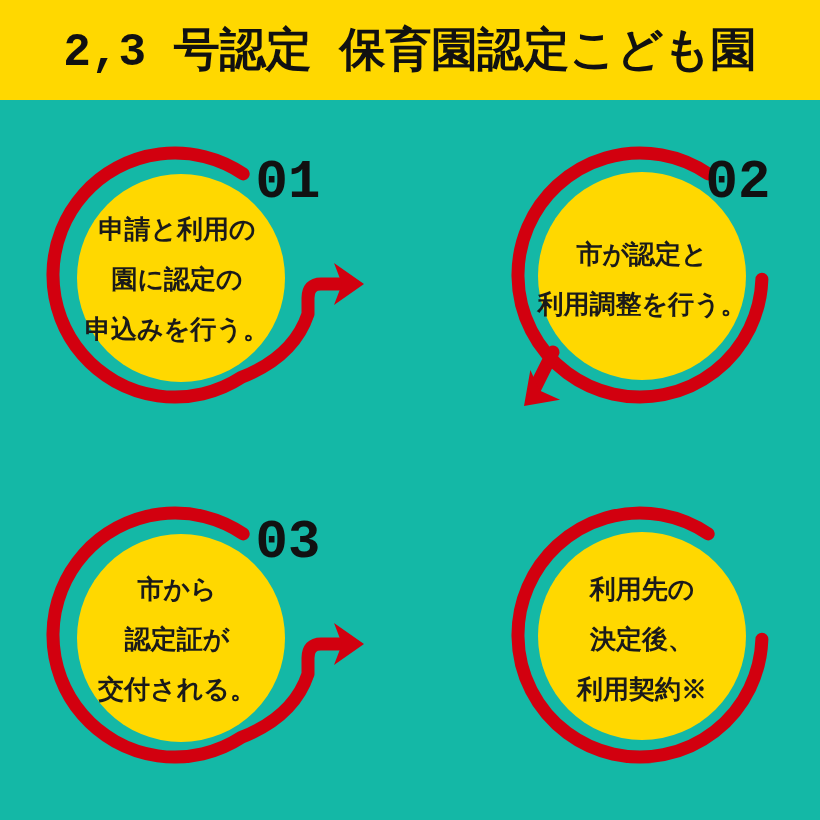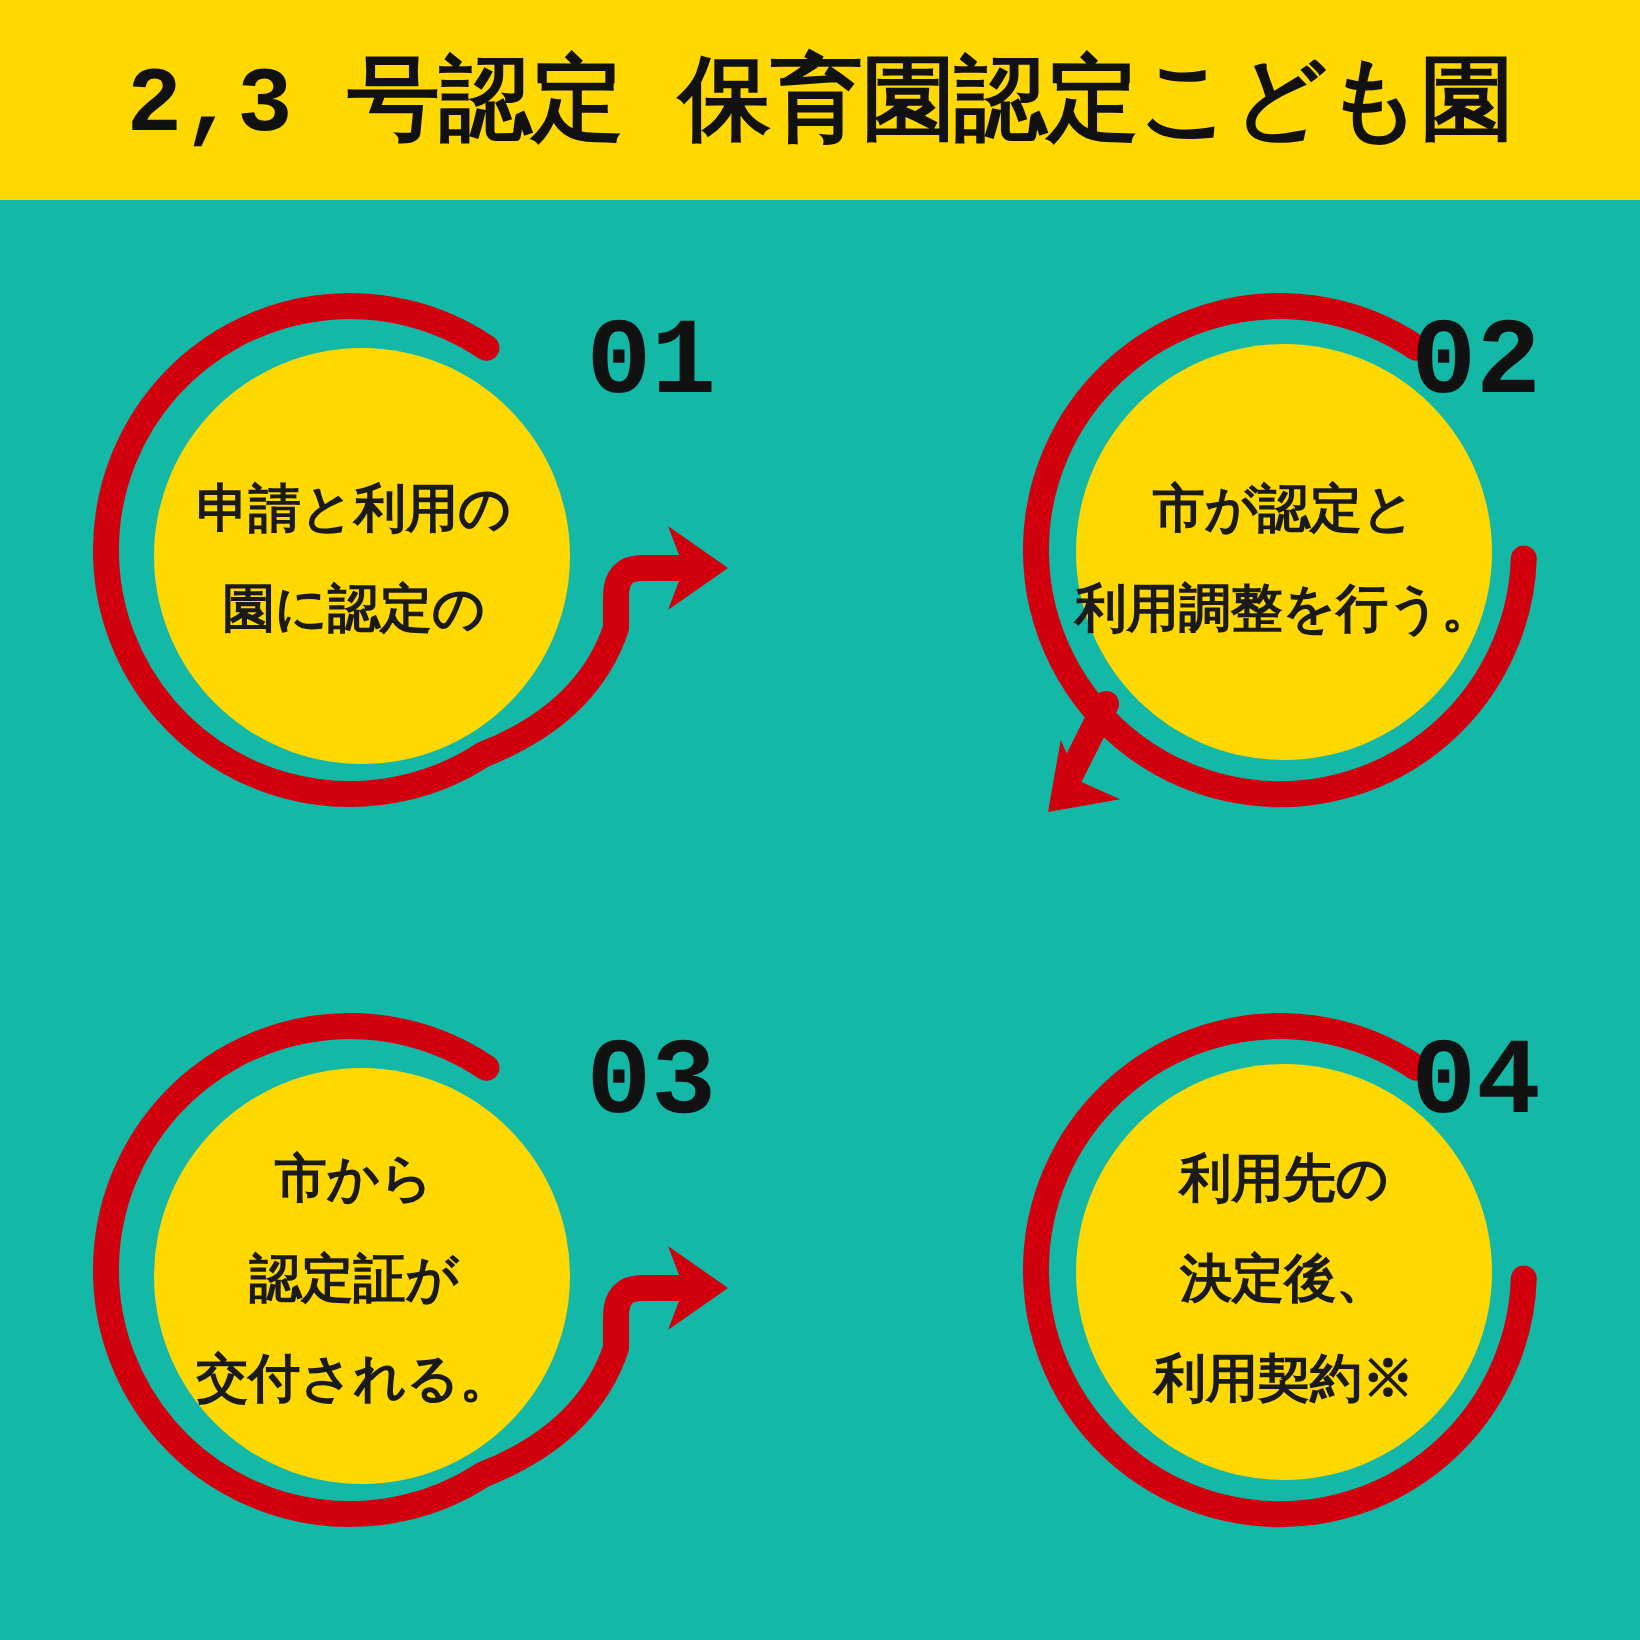--- a/index.html
+++ b/index.html
@@ -33,21 +33,21 @@
   .step .num{
     position:absolute;
     width:140px;height:56px;
     line-height:56px;
     text-align:center;
     font-size:54px;
     font-weight:700;
     color:#111111;
     top:55px;
   }
-  .step.col1 .num{left:218px;text-align:right;}
+  .step.col1 .num{left:218px;}
   .step.col2 .num{left:258px;}
   .step .lines{
     position:absolute;
     top:70px;height:222px;width:250px;
     display:flex;flex-direction:column;
     align-items:center;justify-content:center;
     text-align:center;
   }
   .step.col1 .lines{left:52px;}
   .step.col2 .lines{left:107px;}
@@ -77,20 +77,21 @@
       <circle cx="181" cy="178" r="104" fill="#FFD800"></circle>
       <path d="M 243.2 73.9 A 122 122 0 1 0 241.5 277.3 C 265 268 296 250 308 214 L 308 198 Q 308 184 321 184 L 342 184" fill="none" stroke="#D2000F" stroke-width="13" stroke-linecap="round" stroke-linejoin="round"></path>
       <g transform="translate(364,184)">
         <path d="M 0 0 L -30 -21 L -22 0 L -30 21 Z" fill="#D2000F"></path>
       </g>
     </svg>
     <div class="num">01</div>
     <div class="lines">
       <div>申請と利用の</div>
       <div>園に認定の</div>
+      <div>申込みを行う。</div>
     </div>
   </div>
 
   <div class="step col2 cell2">
     <svg width="410" height="360" viewBox="0 0 410 360">
       <circle cx="232" cy="176" r="104" fill="#FFD800"></circle>
       <path d="M 298.2 73.9 A 122 122 0 1 0 351.9 179.3" fill="none" stroke="#D2000F" stroke-width="13" stroke-linecap="round"></path>
       <path d="M 143 252 L 125 288" fill="none" stroke="#D2000F" stroke-width="13" stroke-linecap="round"></path>
       <g transform="translate(114,306) rotate(135)">
         <path d="M 0 0 L -30 -21 L -22 0 L -30 21 Z" fill="#D2000F"></path>
@@ -117,21 +118,20 @@
       <div>認定証が</div>
       <div>交付される。</div>
     </div>
   </div>
 
   <div class="step col2 cell4">
     <svg width="410" height="360" viewBox="0 0 410 360">
       <circle cx="232" cy="176" r="104" fill="#FFD800"></circle>
       <path d="M 298.2 73.9 A 122 122 0 1 0 351.9 179.3" fill="none" stroke="#D2000F" stroke-width="13" stroke-linecap="round"></path>
     </svg>
-    <div class="num">04</div>
     <div class="lines">
       <div>利用先の</div>
       <div>決定後、</div>
       <div>利用契約※</div>
     </div>
   </div>
 
 </div>
 
 </body></html>

